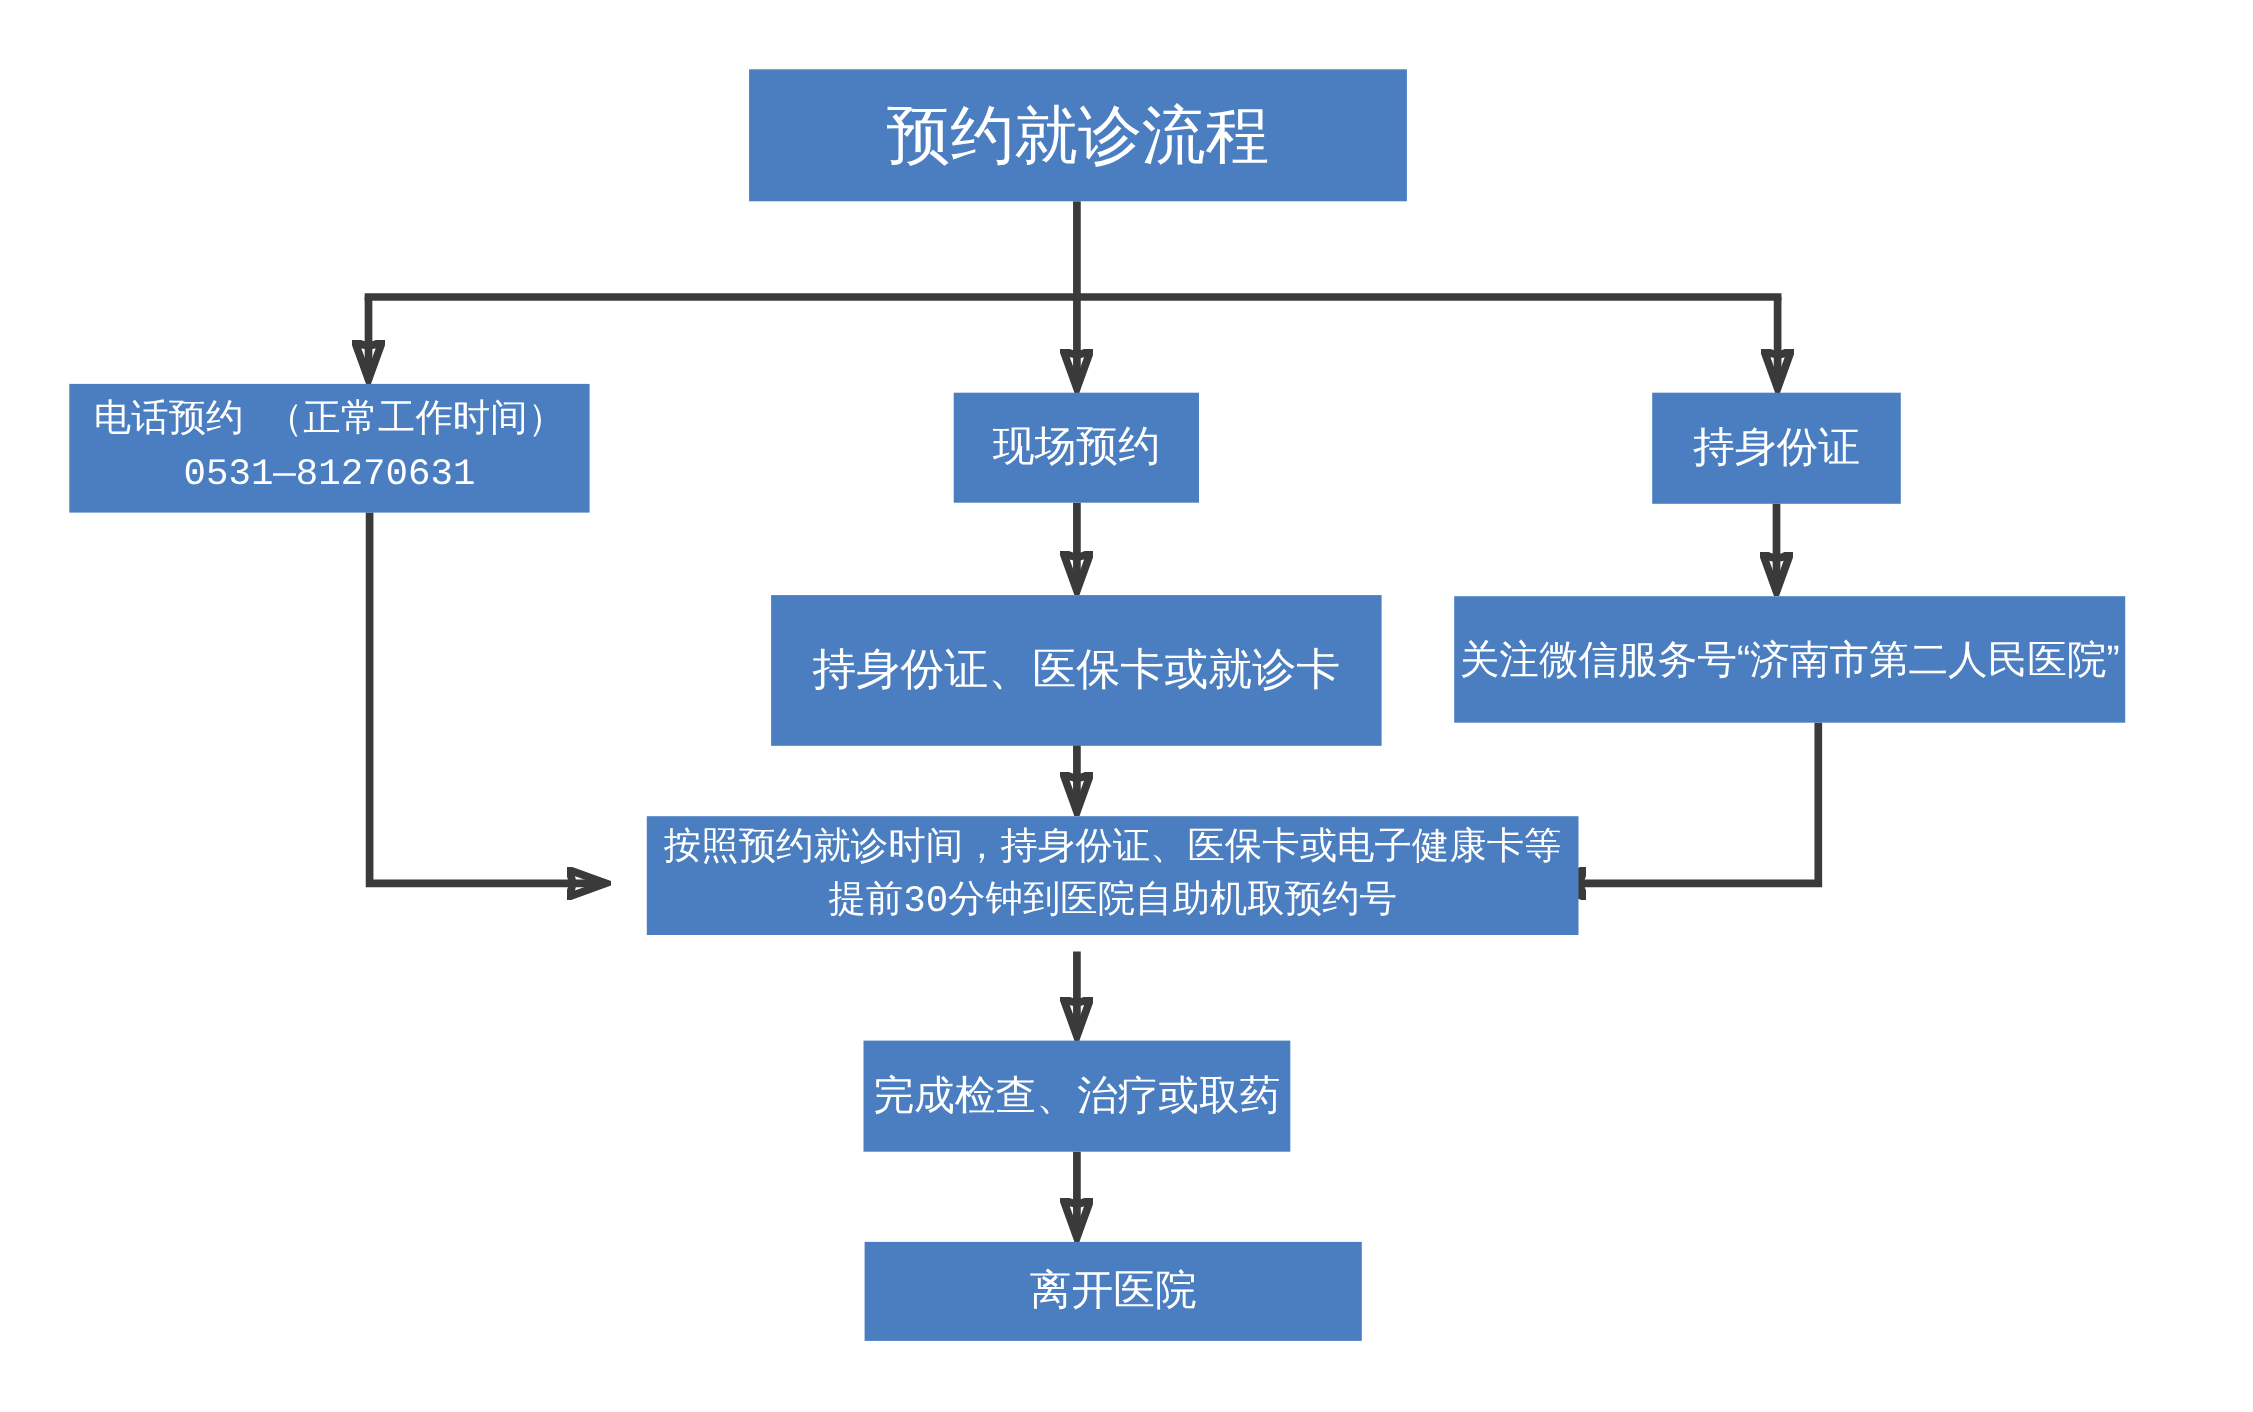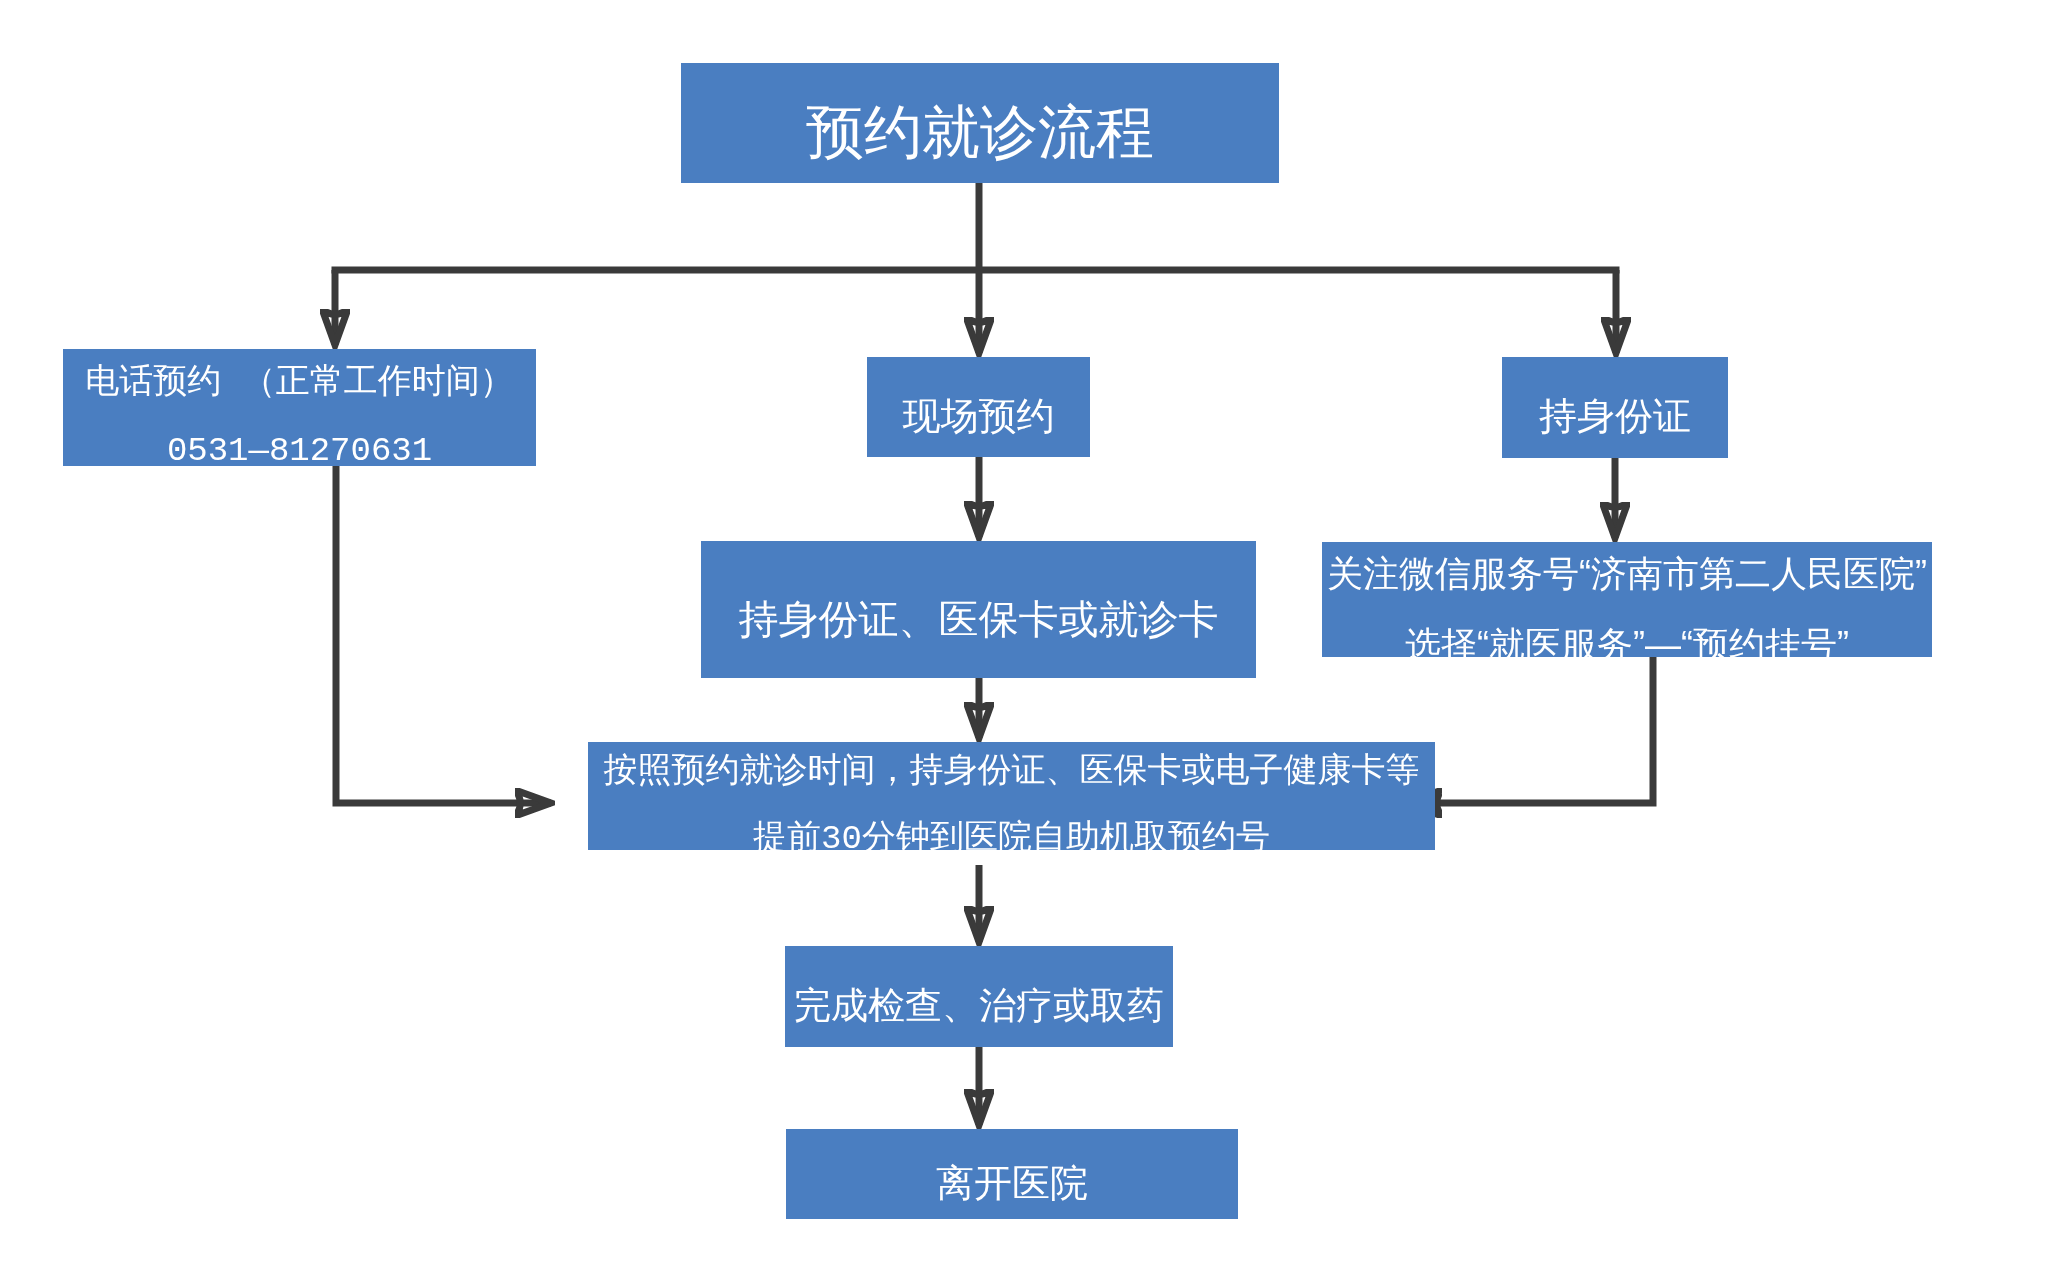--- a/index.html
+++ b/index.html
@@ -23,21 +23,21 @@
   .node{
     position:absolute;
     background:var(--box-fill);
     color:var(--text-color);
     display:flex;flex-direction:column;
     justify-content:center;align-items:center;
     text-align:center;
     line-height:1.42;
     white-space:nowrap;
   }
-  .node span{display:block;margin-top:19px;}
+  .node span{display:block;}
   .node-title{
     left:681px;top:63px;width:598px;height:120px;
     font-family:"DejaVu Serif","Liberation Serif",serif;
     font-size:58px;
   }
   .node-phone{left:63px;top:349px;width:473px;height:117px;font-size:34px;font-family:Liberation Mono, monospace;}
   .node-onsite{left:867px;top:357px;width:223px;height:100px;font-size:38px;align-items:center;}
   .node-wechat{left:1502px;top:357px;width:226px;height:101px;font-size:38px;}
   .node-machine{left:701px;top:541px;width:555px;height:137px;font-size:40px;}
   .node-wechat-steps{left:1322px;top:542px;width:610px;height:115px;font-size:36px;}
@@ -87,21 +87,20 @@
   <div class="node node-wechat">
     <span>持身份证</span>
   </div>
 
   <div class="node node-machine">
     <span>持身份证、医保卡或就诊卡</span>
   </div>
 
   <div class="node node-wechat-steps">
     <span>关注微信服务号“济南市第二人民医院”</span>
-    <span>选择“就医服务”—“预约挂号”</span>
   </div>
 
   <div class="node node-pickup">
     <span>按照预约就诊时间，持身份证、医保卡或电子健康卡等</span>
     <span>提前30分钟到医院自助机取预约号</span>
   </div>
 
   <div class="node node-complete">
     <span>完成检查、治疗或取药</span>
   </div>

